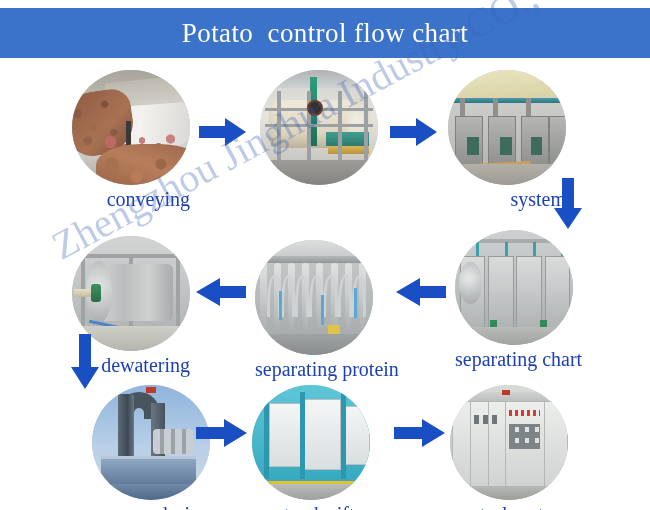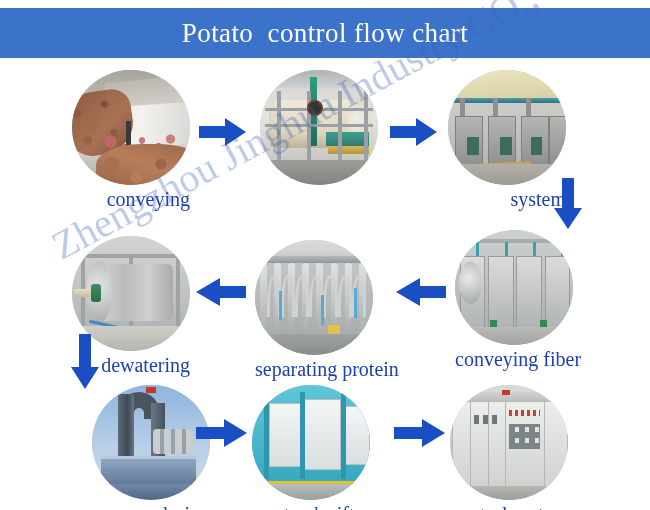--- a/index.html
+++ b/index.html
@@ -585,21 +585,21 @@
       <div class="unit u1"></div>
         <div class="unit u2"></div>
       <div class="unit u3"></div>
         <div class="unit u4"></div>
       <div class="drumface"></div>
       <div class="green" style="left:30%"></div>
       <div class="green" style="left:72%"></div>
       <div class="floor"></div>
     </div>
   </div>
-  <div class="caption">conveying fiber</div>
+  <div class="caption">separating chart</div>
 </div>
 
 <div class="arrow" style="left:70px; top:334px;">
   <svg width="30" height="56" viewBox="0 0 30 56" aria-hidden="true">
     <polygon points="9,0 21,0 21,33 29,33 15,55 1,33 9,33" fill="#1a4fc4"></polygon>
   </svg>
 </div>
 
 <div class="stage" style="left:92px; top:385px;">
   <div class="oval">

